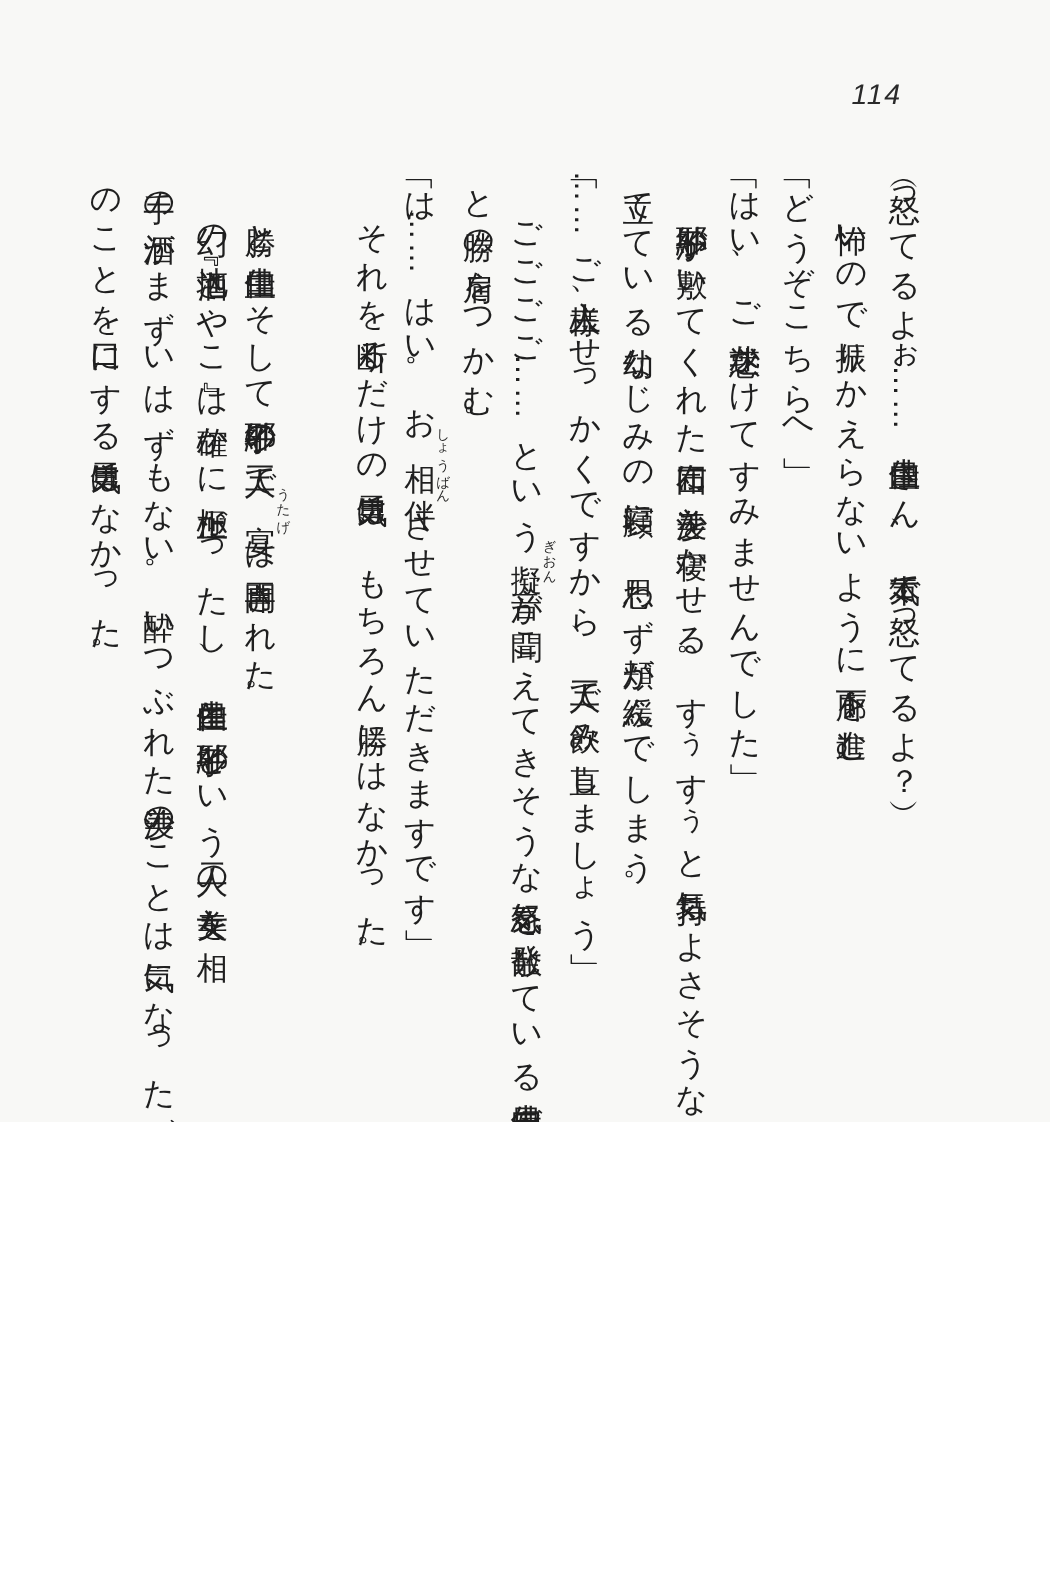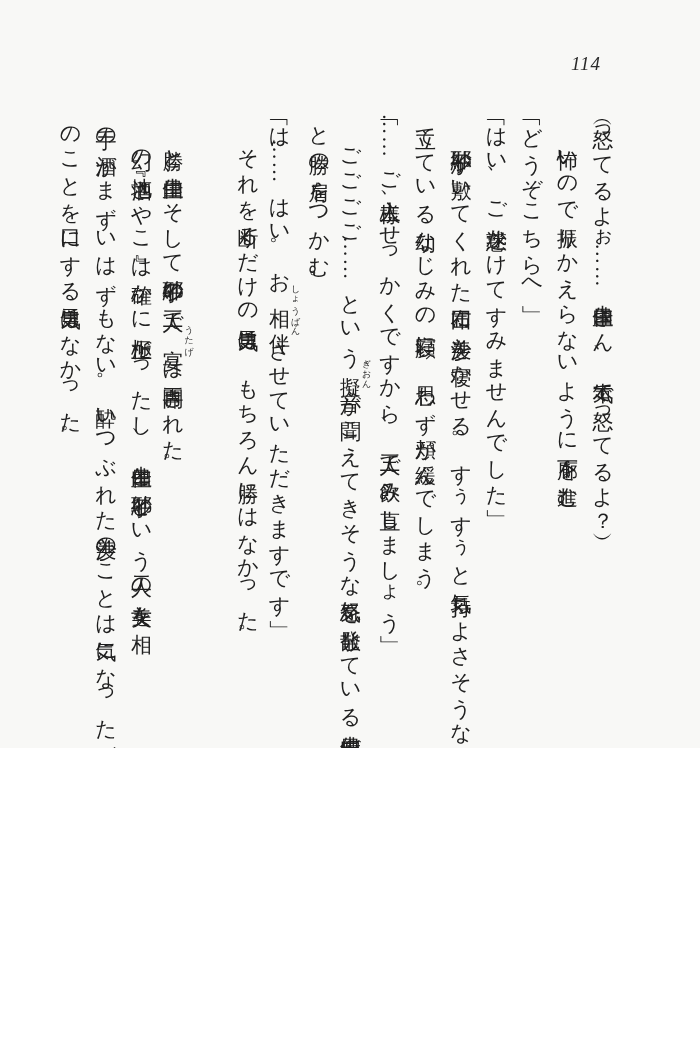--- a/index.html
+++ b/index.html
@@ -5,21 +5,21 @@
   html, body {
     margin: 0;
     padding: 0;
   }
   .page {
     position: relative;
     width: 700px;
     height: 748px;
     background: #f8f8f6;
     overflow: hidden;
-    font-family: Liberation Serif, serif;
+    font-family: Liberation Sans, sans-serif;
   }
   .page-number {
     position: absolute;
     top: 53px;
     right: 99px;
     font-size: 19px;
     font-style: italic;
     color: #2a2a2a;
     letter-spacing: 1px;
   }

